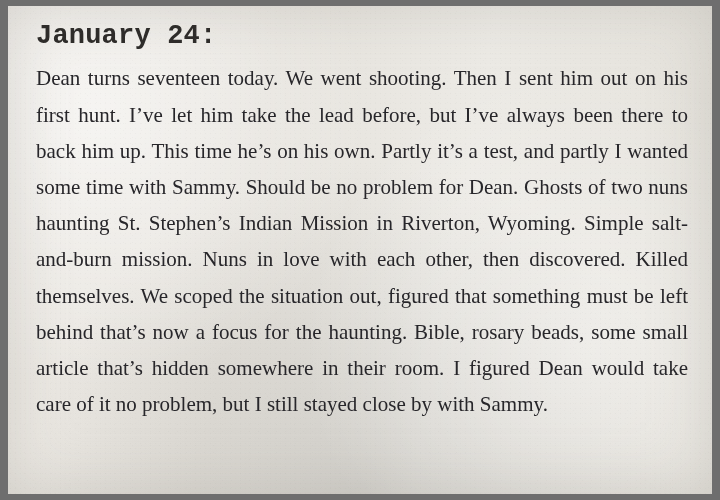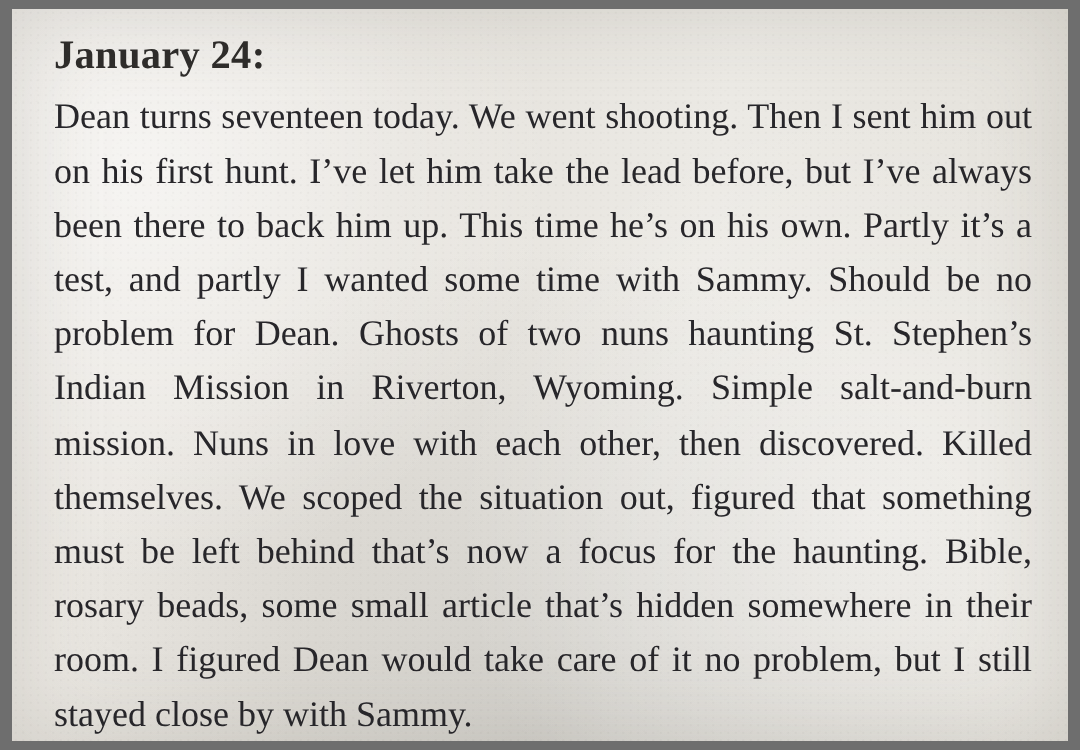--- a/index.html
+++ b/index.html
@@ -38,32 +38,32 @@
     pointer-events: none;
     opacity: 0.35;
     background-image:
       radial-gradient(rgba(120,118,112,0.16) 0.6px, rgba(0,0,0,0) 0.7px),
       radial-gradient(rgba(120,118,112,0.10) 0.5px, rgba(0,0,0,0) 0.6px);
     background-size: 5px 5px, 9px 7px;
     background-position: 0 0, 3px 2px;
   }
 
   #entry-heading {
-    font-family: Liberation Serif, serif;
+    font-family: Liberation Mono, monospace;
     font-weight: bold;
     font-size: 27px;
     line-height: 1.05;
     color: #2e2c2a;
     margin: 0 0 10px 4px;
     letter-spacing: 0.2px;
   }
 
   #entry-body {
     font-family: "Liberation Serif", serif;
-    font-size: 24px;
+    font-size: 21px;
     line-height: 36.2px;
     color: #27262a;
     text-align: justify;
     text-justify: inter-word;
     margin: 0 2px 0 4px;
     hyphens: none;
   }
 
   #entry-body p {
     margin: 0;

